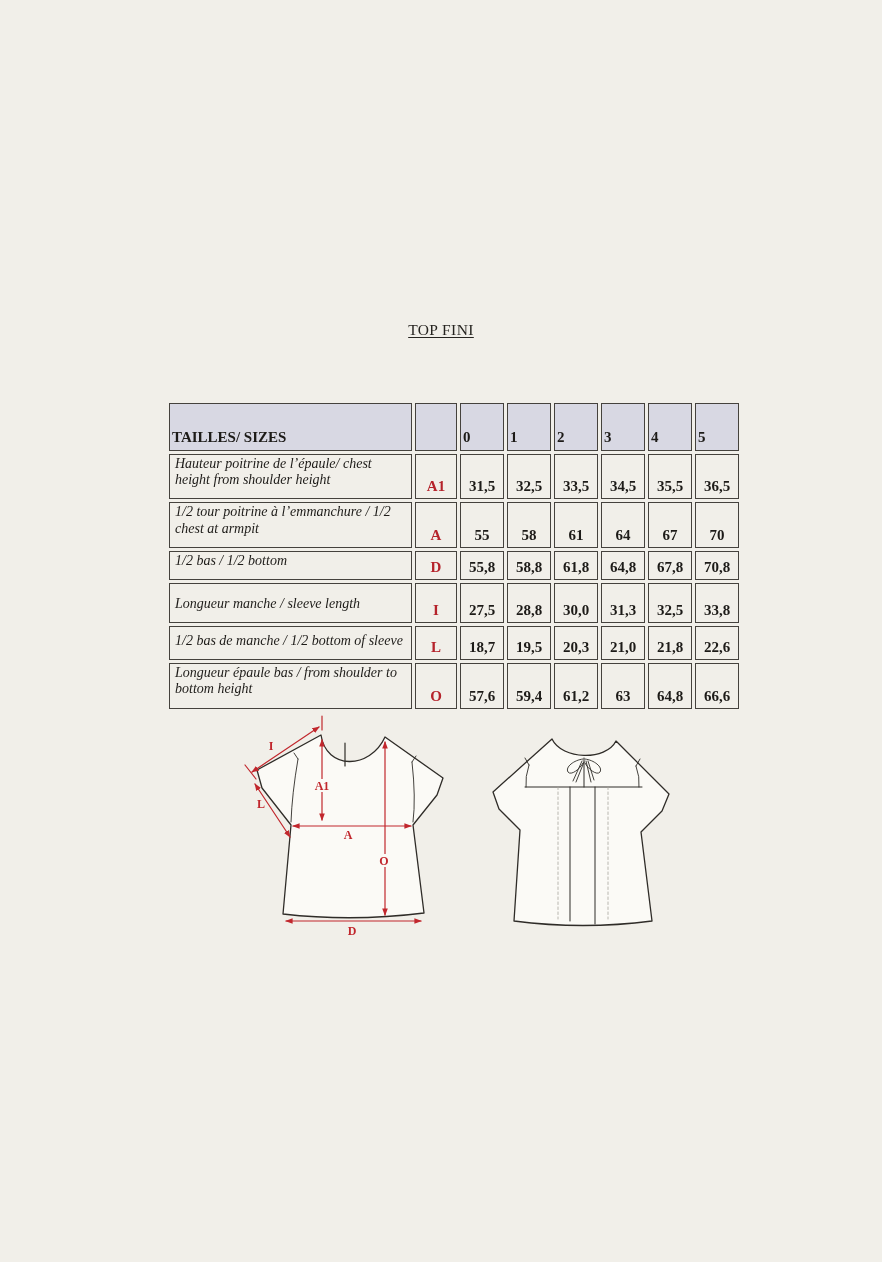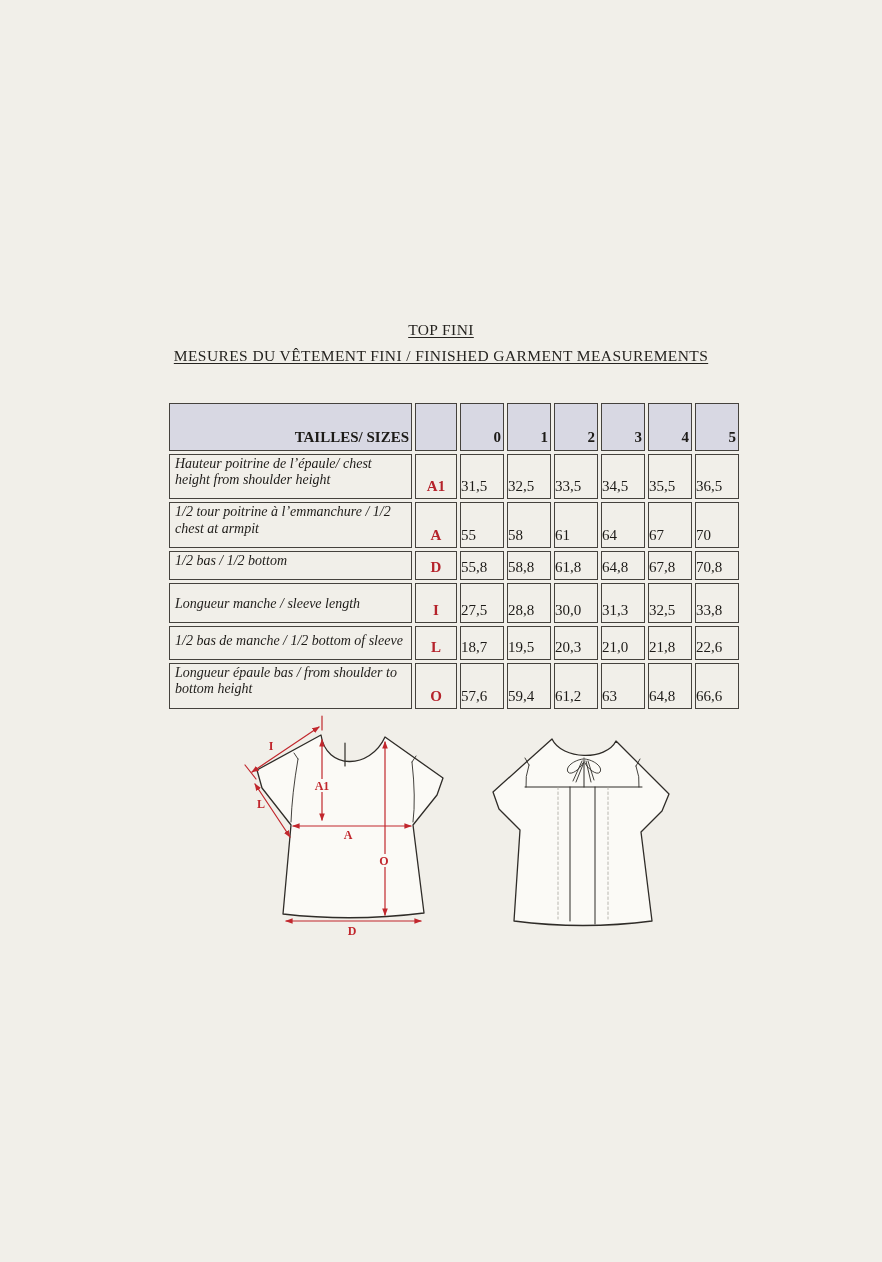--- a/index.html
+++ b/index.html
@@ -35,43 +35,44 @@
   .spec-table th, .spec-table td{
     border:1px solid #45423d;
     vertical-align:bottom;
     overflow:hidden;
     box-sizing:border-box;
   }
   .spec-table th{
     background:#d8d8e3;
     font-weight:bold;
     font-size:15px;
-    text-align:right;
+    text-align:left;
     padding:0 2px 4px 2px;
     margin-left:44px;
   }
   .spec-table th.h-label{height:48px;}
   td.lbl{
     font-style:italic;
     font-size:14px;
     line-height:1.16;
     text-align:left;
     padding:1px 3px 10px 5px;
   }
   td.code{
     font-weight:bold;
     font-size:15px;
     color:#b5232b;
     text-align:center;
     padding:0 0 3px 0;
   }
   td.val{
     font-size:15px;
-    text-align:left;
+    text-align:center;
     padding:0 0 3px 0;
+    font-weight:bold;
   }
   tr.r0 td{height:42px;}
   tr.r1 td{height:35px;}
   tr.r2 td{height:16px;margin-left:22px;}
   tr.r3 td{height:40px;}
   tr.r4 td{height:34px;margin-left:26px;}
   tr.r5 td{height:35px;}
 
   .drawing{position:absolute;}
   .drawing svg{display:block;}
@@ -81,21 +82,20 @@
     font-size:12px;
     fill:#c1272d;
   }
 </style>
 </head>
 <body>
 
 <div class="page">
 
   <div class="title">TOP FINI</div>
-  <div class="subtitle">MESURES DU VÊTEMENT FINI / FINISHED GARMENT MEASUREMENTS</div>
 
   <table class="spec-table">
     <colgroup>
       <col style="width:243px">
         <col style="width:42px">
       <col style="width:44px">
         <col style="width:44px">
         <col style="width:44px">
       <col style="width:44px">
         <col style="width:44px">

